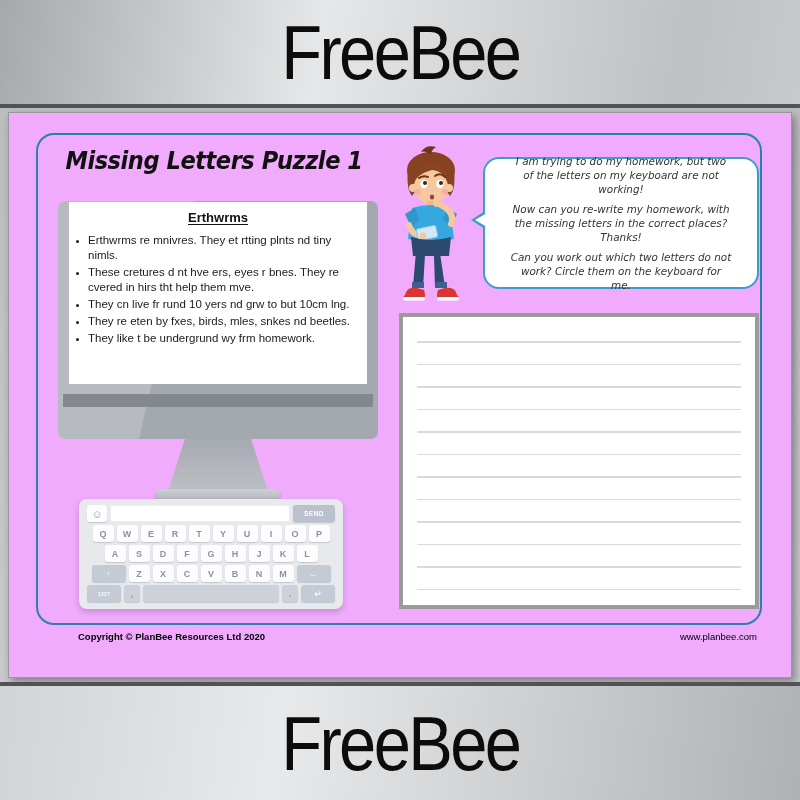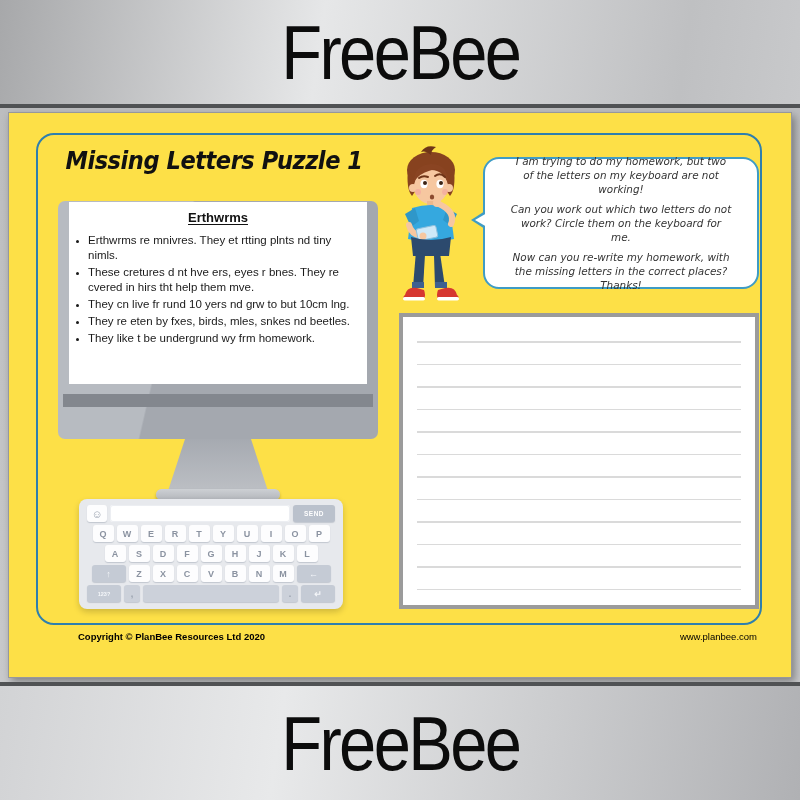--- a/index.html
+++ b/index.html
@@ -7,21 +7,21 @@
   .canvas{position:relative;width:800px;height:800px;overflow:hidden;font-family:"Liberation Sans",sans-serif;}
 
   
   .banner{position:absolute;left:0;width:800px;display:flex;align-items:center;justify-content:center;}
   .banner.top{top:0;height:108px;background:linear-gradient(98deg,#a7a8aa 0%,#e6e7e8 40%,#bfc0c2 85%,#c8c9cb 100%);border-bottom:4px solid #505254;}
   .banner.bottom{top:682px;height:118px;background:linear-gradient(98deg,#d2d3d5 0%,#e8e9ea 35%,#b0b1b4 100%);border-top:4px solid #505254;}
   .banner-text{font-size:76px;font-weight:400;color:#0c0c0c;transform:scaleX(.88);letter-spacing:-3px;white-space:nowrap;}
 
   
   .main{position:absolute;top:108px;left:0;width:800px;height:574px;background:linear-gradient(180deg,#bcbdbf,#c8c9cb);}
-  .page{position:absolute;left:8px;top:112px;width:784px;height:566px;background:#fde047;border:1px solid #97989b;box-shadow:3px 4px 8px rgba(0,0,0,.35);}
+  .page{position:absolute;left:8px;top:112px;width:784px;height:566px;background:#f0abfc;border:1px solid #97989b;box-shadow:3px 4px 8px rgba(0,0,0,.35);}
   .sheet-border{position:absolute;left:27px;top:20px;width:726px;height:492px;border:2px solid #2e7fae;border-radius:18px;}
 
   .title{position:absolute;left:40px;top:34px;width:330px;text-align:center;font-family:"DejaVu Sans",sans-serif;font-style:italic;font-weight:700;font-size:24px;color:#111;transform:scaleX(.94);letter-spacing:-.5px;}
 
   
   .monitor{position:absolute;left:49px;top:88px;width:320px;height:238px;border-radius:7px;background:linear-gradient(103deg,#b7bbc1 0%,#b7bbc1 36%,#a4a8af 36.5%,#a4a8af 100%);}
   .screen{position:absolute;left:11px;top:1px;width:298px;height:182px;background:#fff;overflow:hidden;}
   .mstrip{position:absolute;left:5px;right:5px;top:193px;height:13px;background:#83878e;}
   .screen-heading{margin-top:8px;text-align:center;font-weight:700;font-size:13px;color:#111;text-decoration:underline;text-underline-offset:2px;}
   ul.bullets{margin:8px 4px 0 0;padding-left:19px;}
@@ -180,22 +180,22 @@
       <path d="M20 152 Q22 143 32 145 L39 147 Q41 152 39 156 L20 156 Q17 154 20 152" fill="#d63730"></path>
       <rect x="18" y="154" width="22" height="3.5" rx="1.7" fill="#fff"></rect>
       <path d="M72 152 Q70 143 60 145 L53 147 Q51 152 53 156 L72 156 Q75 154 72 152" fill="#d63730"></path>
       <rect x="52" y="154" width="22" height="3.5" rx="1.7" fill="#fff"></rect>
     </svg>
 
     <div class="bubble">
       <div class="tail-border"></div>
       <div class="tail-fill"></div>
     <p>I am trying to do my homework, but two of the letters on my keyboard are not working!</p>
+        <p>Now can you re-write my homework, with the missing letters in the correct places? Thanks!</p>
         <p>Can you work out which two letters do not work? Circle them on the keyboard for me.</p>
-        <p>Now can you re-write my homework, with the missing letters in the correct places? Thanks!</p>
       </div>
 
     <div class="writing-box">
         <div class="wline"></div>
         <div class="wline"></div>
         <div class="wline"></div>
         <div class="wline"></div>
         <div class="wline"></div>
         <div class="wline"></div>
         <div class="wline"></div>

